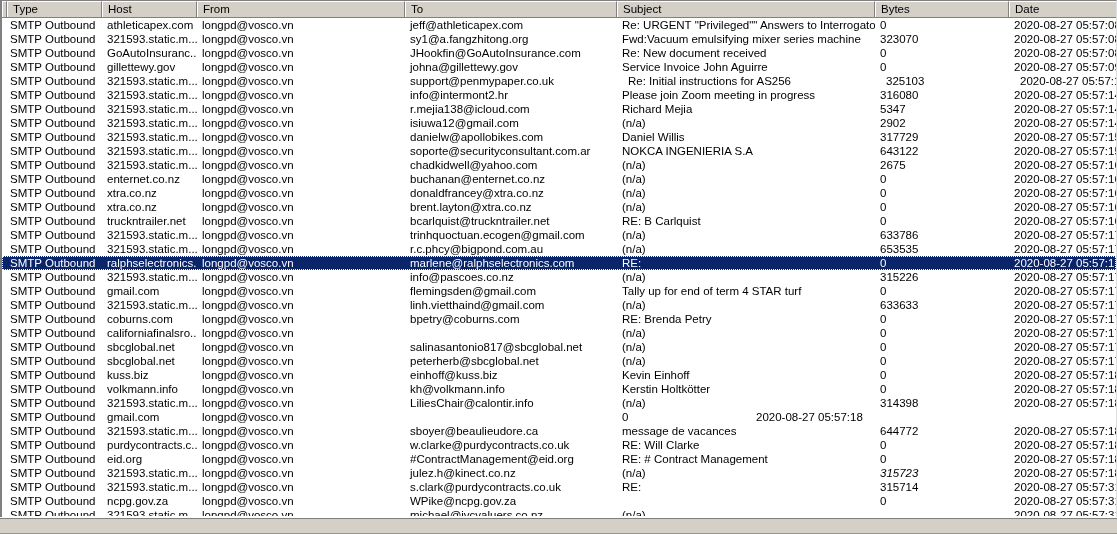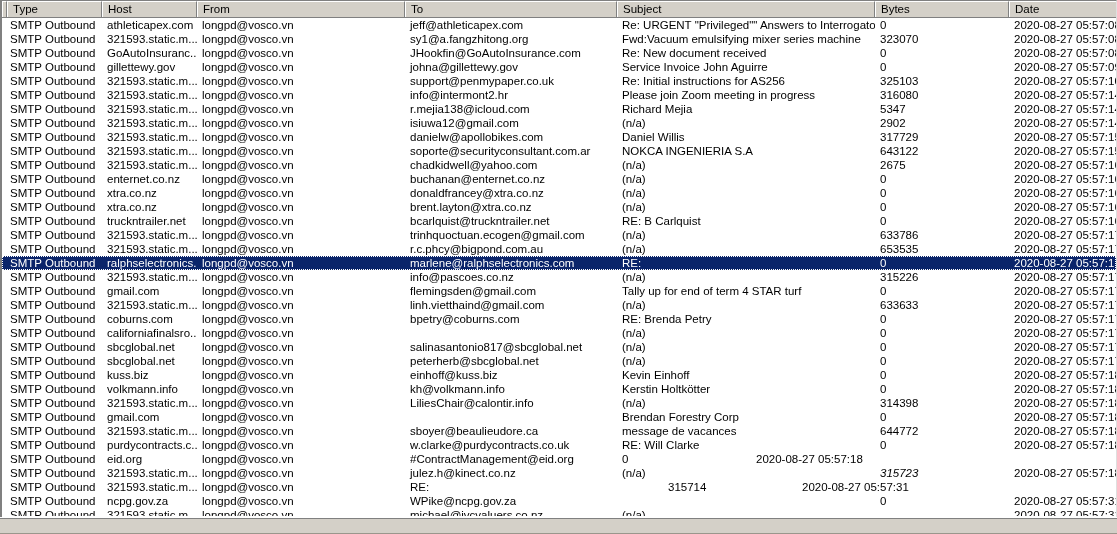--- a/index.html
+++ b/index.html
@@ -177,21 +177,21 @@
         <div class="cell" style="width: 258px; flex: 0 0 258px;">Service Invoice John Aguirre</div>
         <div class="cell" style="width: 134px; flex: 0 0 134px;">0</div>
         <div class="cell" style="width: 114px; flex: 0 0 114px;">2020-08-27 05:57:09</div>
       </div>
       <div class="row">
         <div class="gutter"></div>
         <div class="cell" style="width: 97px; flex: 0 0 97px;">SMTP Outbound</div>
         <div class="cell" style="width: 95px; flex: 0 0 95px;">321593.static.m...</div>
         <div class="cell" style="width: 208px; flex: 0 0 208px;">longpd@vosco.vn</div>
         <div class="cell" style="width: 212px; flex: 0 0 212px;">support@penmypaper.co.uk</div>
-        <div class="cell" style="width: 258px; flex: 0 0 258px;">Re: Initial instructions for AS256</div>
+        <div class="cell" style="width: 258px; flex: 0 0 258px; margin-left: 6px;">Re: Initial instructions for AS256</div>
         <div class="cell" style="width: 134px; flex: 0 0 134px;">325103</div>
         <div class="cell" style="width: 114px; flex: 0 0 114px;">2020-08-27 05:57:10</div>
       </div>
       <div class="row">
         <div class="gutter"></div>
         <div class="cell" style="width: 97px; flex: 0 0 97px;">SMTP Outbound</div>
         <div class="cell" style="width: 95px; flex: 0 0 95px;">321593.static.m...</div>
         <div class="cell" style="width: 208px; flex: 0 0 208px;">longpd@vosco.vn</div>
         <div class="cell" style="width: 212px; flex: 0 0 212px;">info@intermont2.hr</div>
         <div class="cell" style="width: 258px; flex: 0 0 258px;">Please join Zoom meeting in progress</div>
@@ -417,21 +417,20 @@
         <div class="cell" style="width: 258px; flex: 0 0 258px;">(n/a)</div>
         <div class="cell" style="width: 134px; flex: 0 0 134px;">314398</div>
         <div class="cell" style="width: 114px; flex: 0 0 114px;">2020-08-27 05:57:18</div>
       </div>
       <div class="row">
         <div class="gutter"></div>
         <div class="cell" style="width: 97px; flex: 0 0 97px;">SMTP Outbound</div>
         <div class="cell" style="width: 95px; flex: 0 0 95px;">gmail.com</div>
         <div class="cell" style="width: 208px; flex: 0 0 208px;">longpd@vosco.vn</div>
         <div class="cell" style="width: 212px; flex: 0 0 212px; margin-top: 12px;">bungobradleys@gmail.com</div>
-        <div class="cell" style="width: 258px; flex: 0 0 258px;">Brendan Forestry Corp</div>
         <div class="cell" style="width: 134px; flex: 0 0 134px;">0</div>
         <div class="cell" style="width: 114px; flex: 0 0 114px;">2020-08-27 05:57:18</div>
       </div>
       <div class="row">
         <div class="gutter"></div>
         <div class="cell" style="width: 97px; flex: 0 0 97px;">SMTP Outbound</div>
         <div class="cell" style="width: 95px; flex: 0 0 95px;">321593.static.m...</div>
         <div class="cell" style="width: 208px; flex: 0 0 208px;">longpd@vosco.vn</div>
         <div class="cell" style="width: 212px; flex: 0 0 212px;">sboyer@beaulieudore.ca</div>
         <div class="cell" style="width: 258px; flex: 0 0 258px;">message de vacances</div>
@@ -447,38 +446,40 @@
         <div class="cell" style="width: 258px; flex: 0 0 258px;">RE: Will Clarke</div>
         <div class="cell" style="width: 134px; flex: 0 0 134px;">0</div>
         <div class="cell" style="width: 114px; flex: 0 0 114px;">2020-08-27 05:57:18</div>
       </div>
       <div class="row">
         <div class="gutter"></div>
         <div class="cell" style="width: 97px; flex: 0 0 97px;">SMTP Outbound</div>
         <div class="cell" style="width: 95px; flex: 0 0 95px;">eid.org</div>
         <div class="cell" style="width: 208px; flex: 0 0 208px;">longpd@vosco.vn</div>
         <div class="cell" style="width: 212px; flex: 0 0 212px;">#ContractManagement@eid.org</div>
+        <div class="cell" style="width: 258px; flex: 0 0 258px;">RE: # Contract Management</div>
         <div class="cell" style="width: 134px; flex: 0 0 134px;">0</div>
         <div class="cell" style="width: 114px; flex: 0 0 114px;">2020-08-27 05:57:18</div>
       </div>
       <div class="row">
         <div class="gutter"></div>
         <div class="cell" style="width: 97px; flex: 0 0 97px;">SMTP Outbound</div>
         <div class="cell" style="width: 95px; flex: 0 0 95px;">321593.static.m...</div>
         <div class="cell" style="width: 208px; flex: 0 0 208px;">longpd@vosco.vn</div>
         <div class="cell" style="width: 212px; flex: 0 0 212px;">julez.h@kinect.co.nz</div>
         <div class="cell" style="width: 258px; flex: 0 0 258px;">(n/a)</div>
         <div class="cell" style="width: 134px; flex: 0 0 134px; font-style: italic;">315723</div>
         <div class="cell" style="width: 114px; flex: 0 0 114px;">2020-08-27 05:57:18</div>
       </div>
       <div class="row">
         <div class="gutter"></div>
         <div class="cell" style="width: 97px; flex: 0 0 97px;">SMTP Outbound</div>
         <div class="cell" style="width: 95px; flex: 0 0 95px;">321593.static.m...</div>
         <div class="cell" style="width: 208px; flex: 0 0 208px;">longpd@vosco.vn</div>
+        <div class="cell" style="width: 212px; flex: 0 0 212px;">s.clark@purdycontracts.co.uk</div>
         <div class="cell" style="width: 258px; flex: 0 0 258px;">RE:</div>
         <div class="cell" style="width: 134px; flex: 0 0 134px;">315714</div>
         <div class="cell" style="width: 114px; flex: 0 0 114px;">2020-08-27 05:57:31</div>
       </div>
       <div class="row">
         <div class="gutter"></div>
         <div class="cell" style="width: 97px; flex: 0 0 97px;">SMTP Outbound</div>
         <div class="cell" style="width: 95px; flex: 0 0 95px;">ncpg.gov.za</div>
         <div class="cell" style="width: 208px; flex: 0 0 208px;">longpd@vosco.vn</div>
         <div class="cell" style="width: 212px; flex: 0 0 212px;">WPike@ncpg.gov.za</div>

